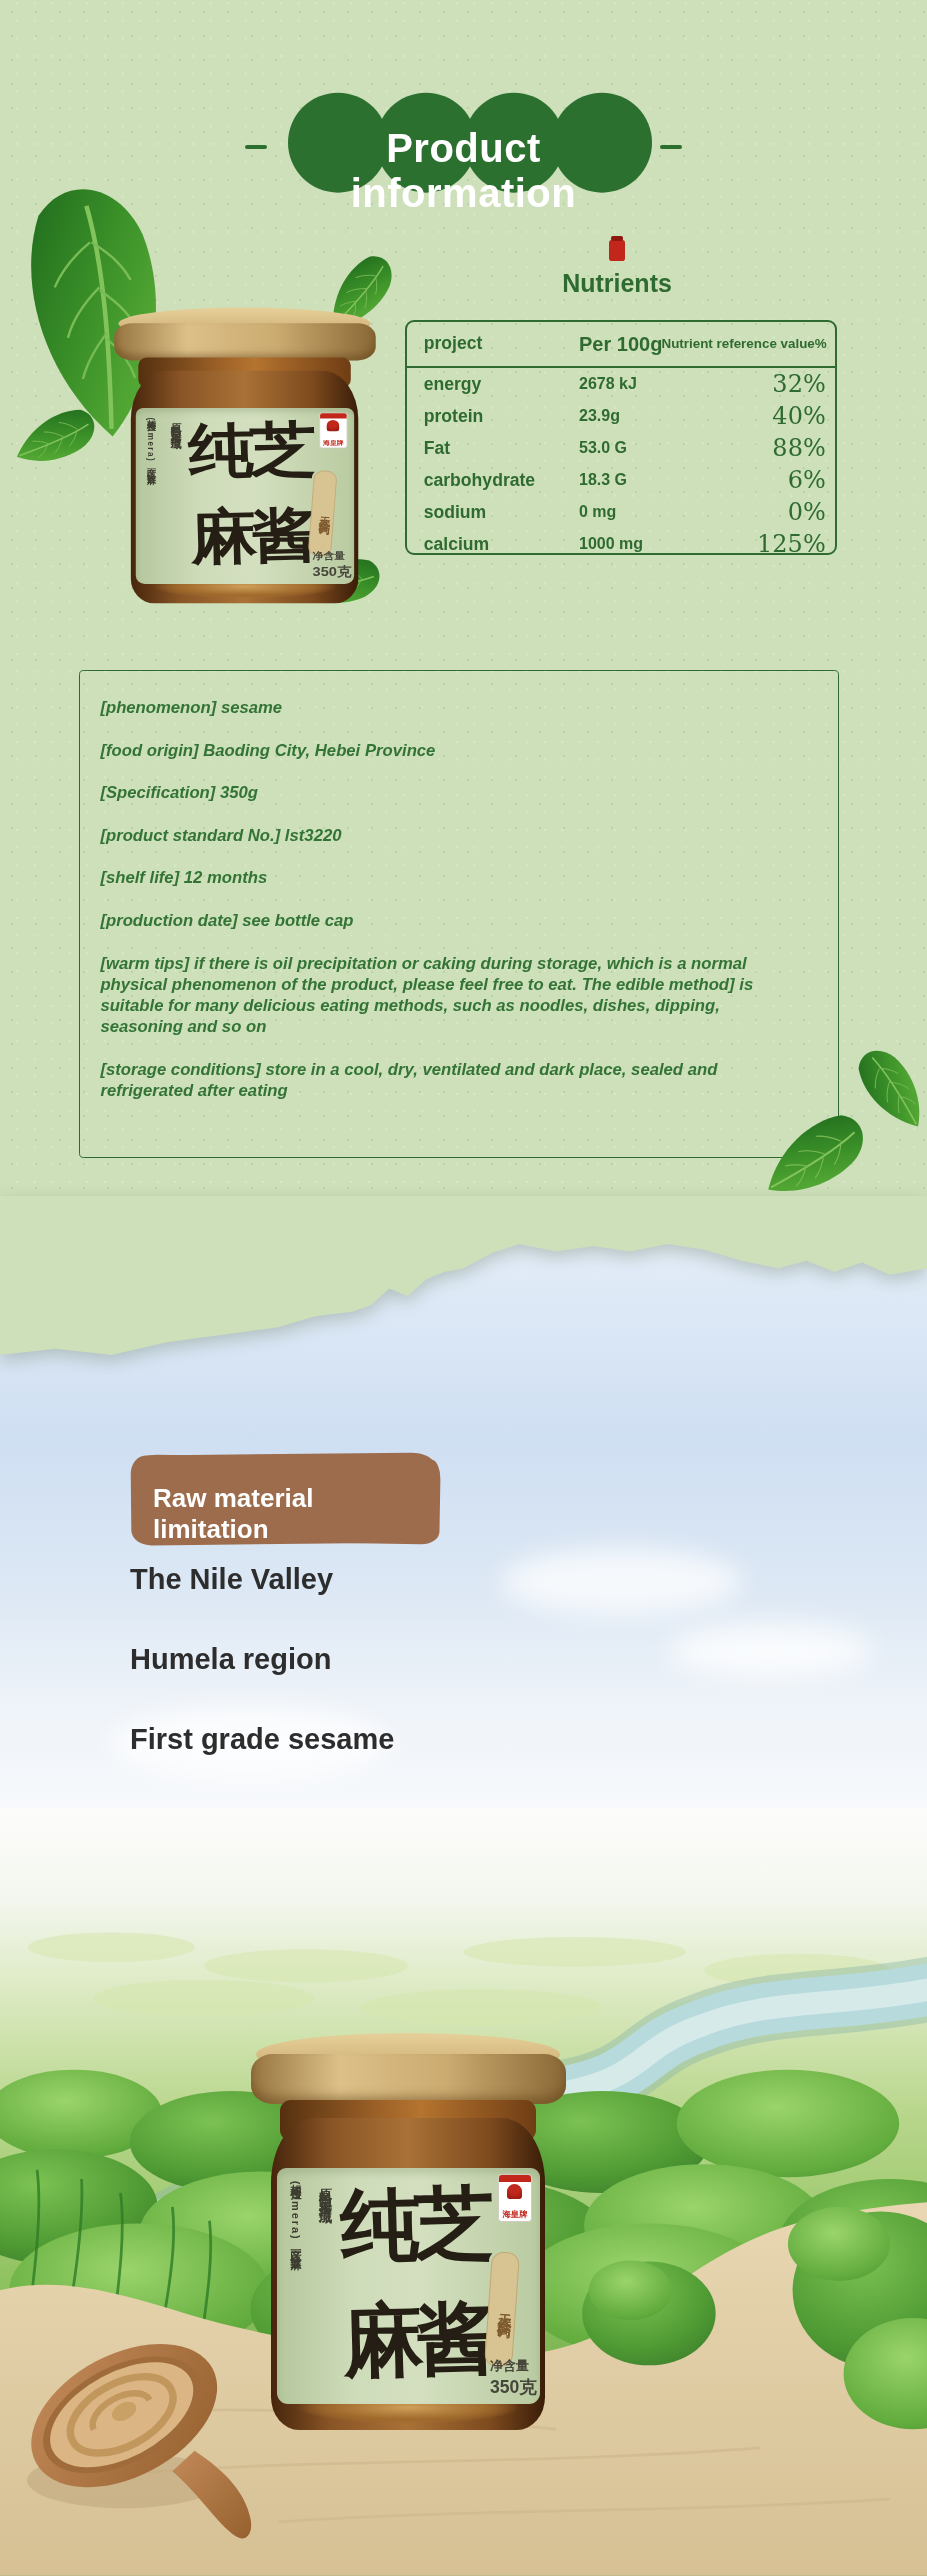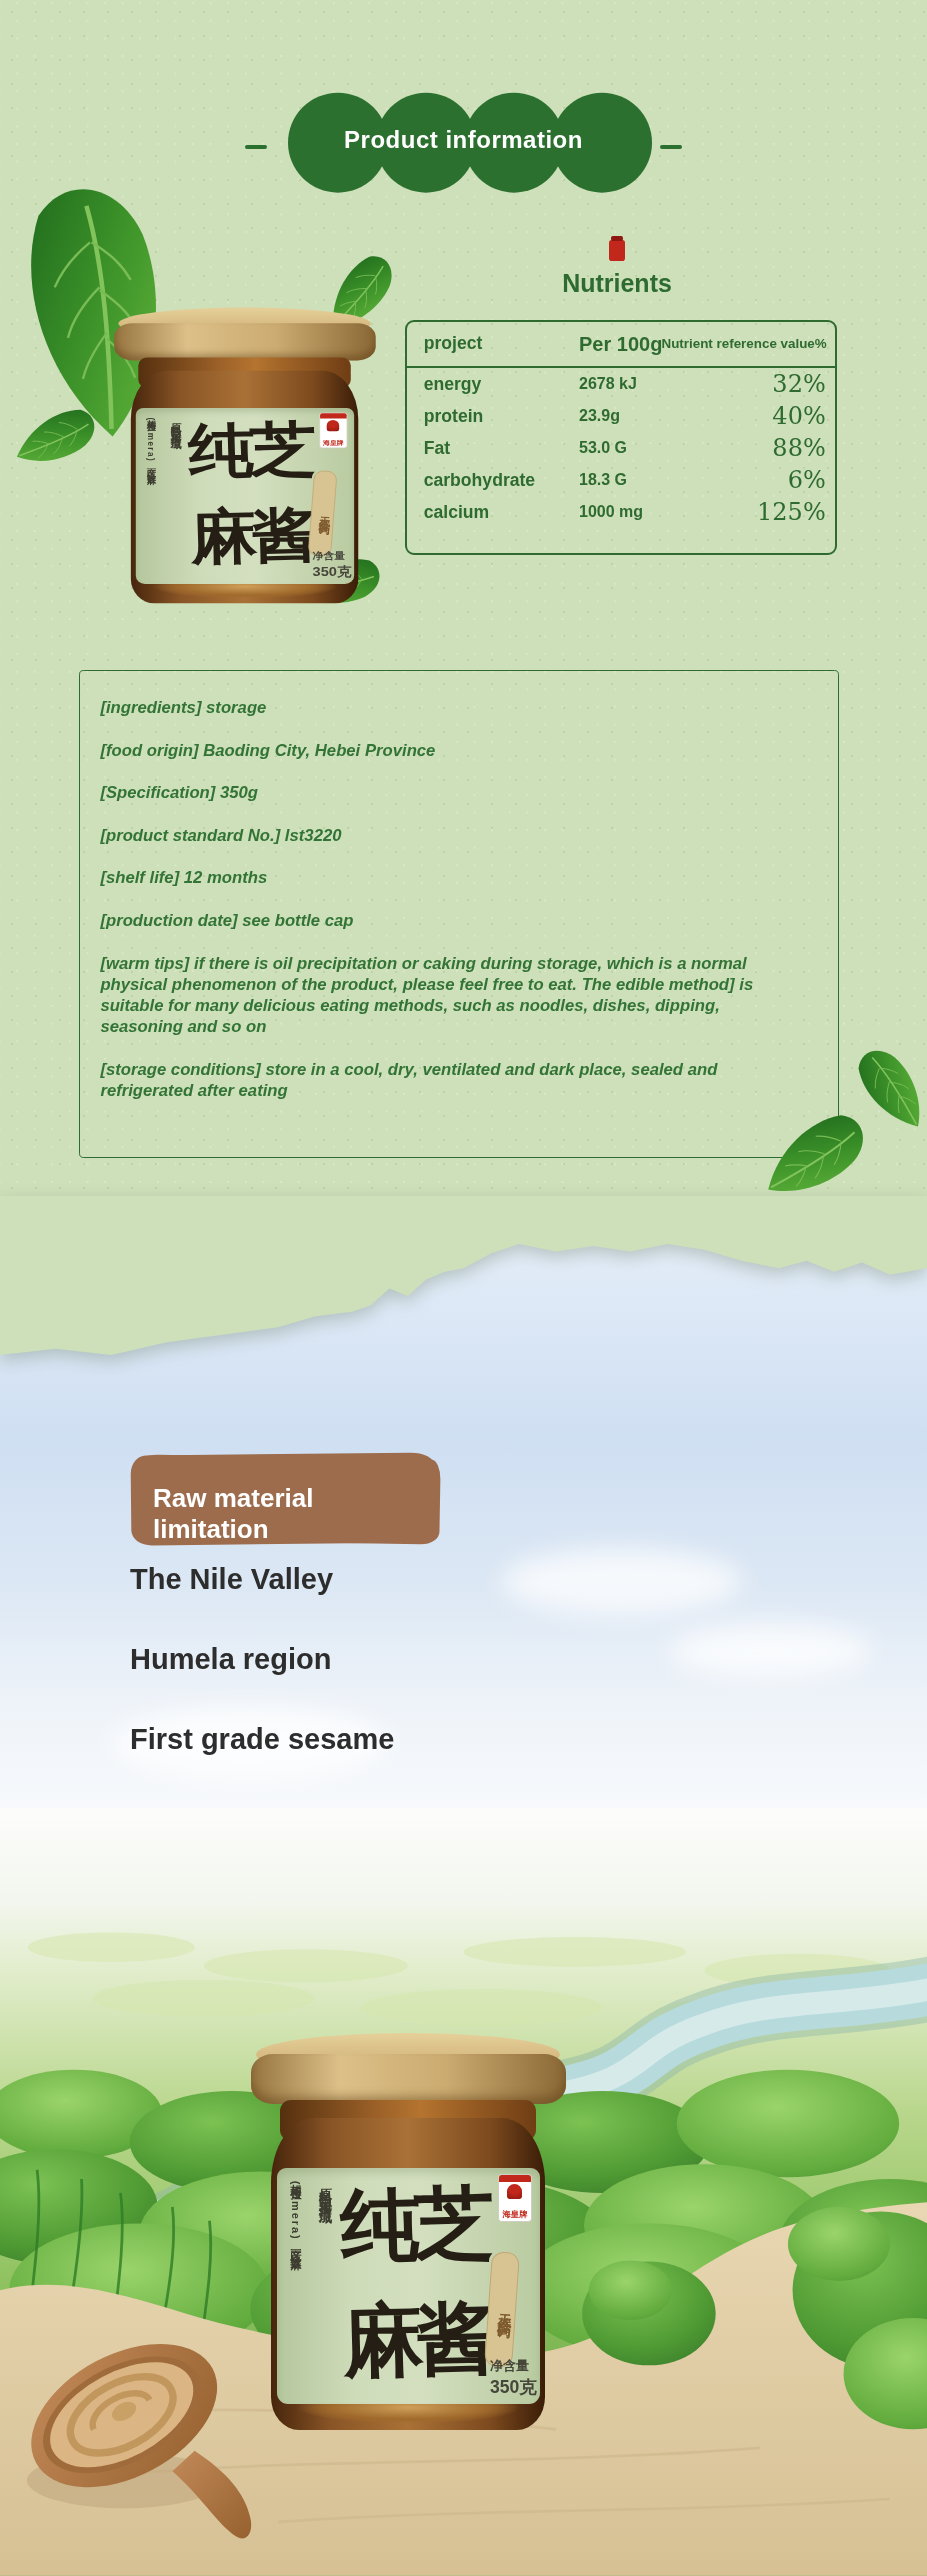--- a/index.html
+++ b/index.html
@@ -16,21 +16,21 @@
          background-color:#cde0ba;
          background-image:radial-gradient(#bcd3a4 0.9px,rgba(0,0,0,0) 1.5px),
                           radial-gradient(#d9e8c8 0.9px,rgba(0,0,0,0) 1.5px);
          background-size:24px 24px,17.6px 17.6px;background-position:0 0,8.3px 12px;}
   .torn{position:absolute;left:0;top:1196px;width:927px;height:185px;z-index:2;
         filter:drop-shadow(0 6.5px 8.3px rgba(96,118,88,.35));}
 
   
   .title-badge{position:absolute;left:274px;top:88px;width:380px;height:113px;z-index:4;}
   .title-text{position:absolute;left:278px;top:126px;width:371px;z-index:5;text-align:center;
-              color:#ffffff;font-size:24px;font-weight:bold;letter-spacing:0.5px;}
+              color:#ffffff;font-size:40px;font-weight:bold;letter-spacing:0.5px;}
   .title-dash{position:absolute;width:22px;height:3.7px;background:#2c7030;border-radius:1.9px;z-index:4;}
 
   
   .nutri-head{position:absolute;left:515px;top:269px;width:204px;text-align:center;z-index:4;
               color:#2e6b30;font-size:25px;font-weight:bold;}
   .red-jar{position:absolute;left:609px;top:240px;width:16px;height:21.3px;z-index:4;
            background:#c1271b;border-radius:2.8px;}
   .red-jar:before{content:"";position:absolute;left:1.9px;top:-3.7px;width:12px;height:4.6px;background:#8e1710;border-radius:1.9px;}
 
   .ntable{position:absolute;left:405px;top:320px;width:432px;height:235px;z-index:4;
@@ -243,29 +243,34 @@
       <div class="td1">Fat</div>
       <div class="td2">53.0 G</div>
       <div class="td3">88%</div>
     </div>
     <div class="trow">
       <div class="td1">carbohydrate</div>
       <div class="td2">18.3 G</div>
       <div class="td3">6%</div>
     </div>
     <div class="trow">
+      <div class="td1">sodium</div>
+      <div class="td2">0 mg</div>
+      <div class="td3">0%</div>
+    </div>
+    <div class="trow">
       <div class="td1">calcium</div>
       <div class="td2">1000 mg</div>
       <div class="td3">125%</div>
     </div>
   </div>
 
   <div class="dbox">
     <ul>
-      <li>[ingredients] storage</li>
+      <li>[phenomenon] sesame</li>
       <li>[food origin] Baoding City, Hebei Province</li>
       <li>[Specification] 350g</li>
       <li>[product standard No.] lst3220</li>
       <li>[shelf life] 12 months</li>
       <li>[production date] see bottle cap</li>
       <li>[warm tips] if there is oil precipitation or caking during storage, which is a normal physical phenomenon of the product, please feel free to eat. The edible method] is suitable for many delicious eating methods, such as noodles, dishes, dipping, seasoning and so on</li>
       <li>[storage conditions] store in a cool, dry, ventilated and dark place, sealed and refrigerated after eating</li>
     </ul>
   </div>
 

